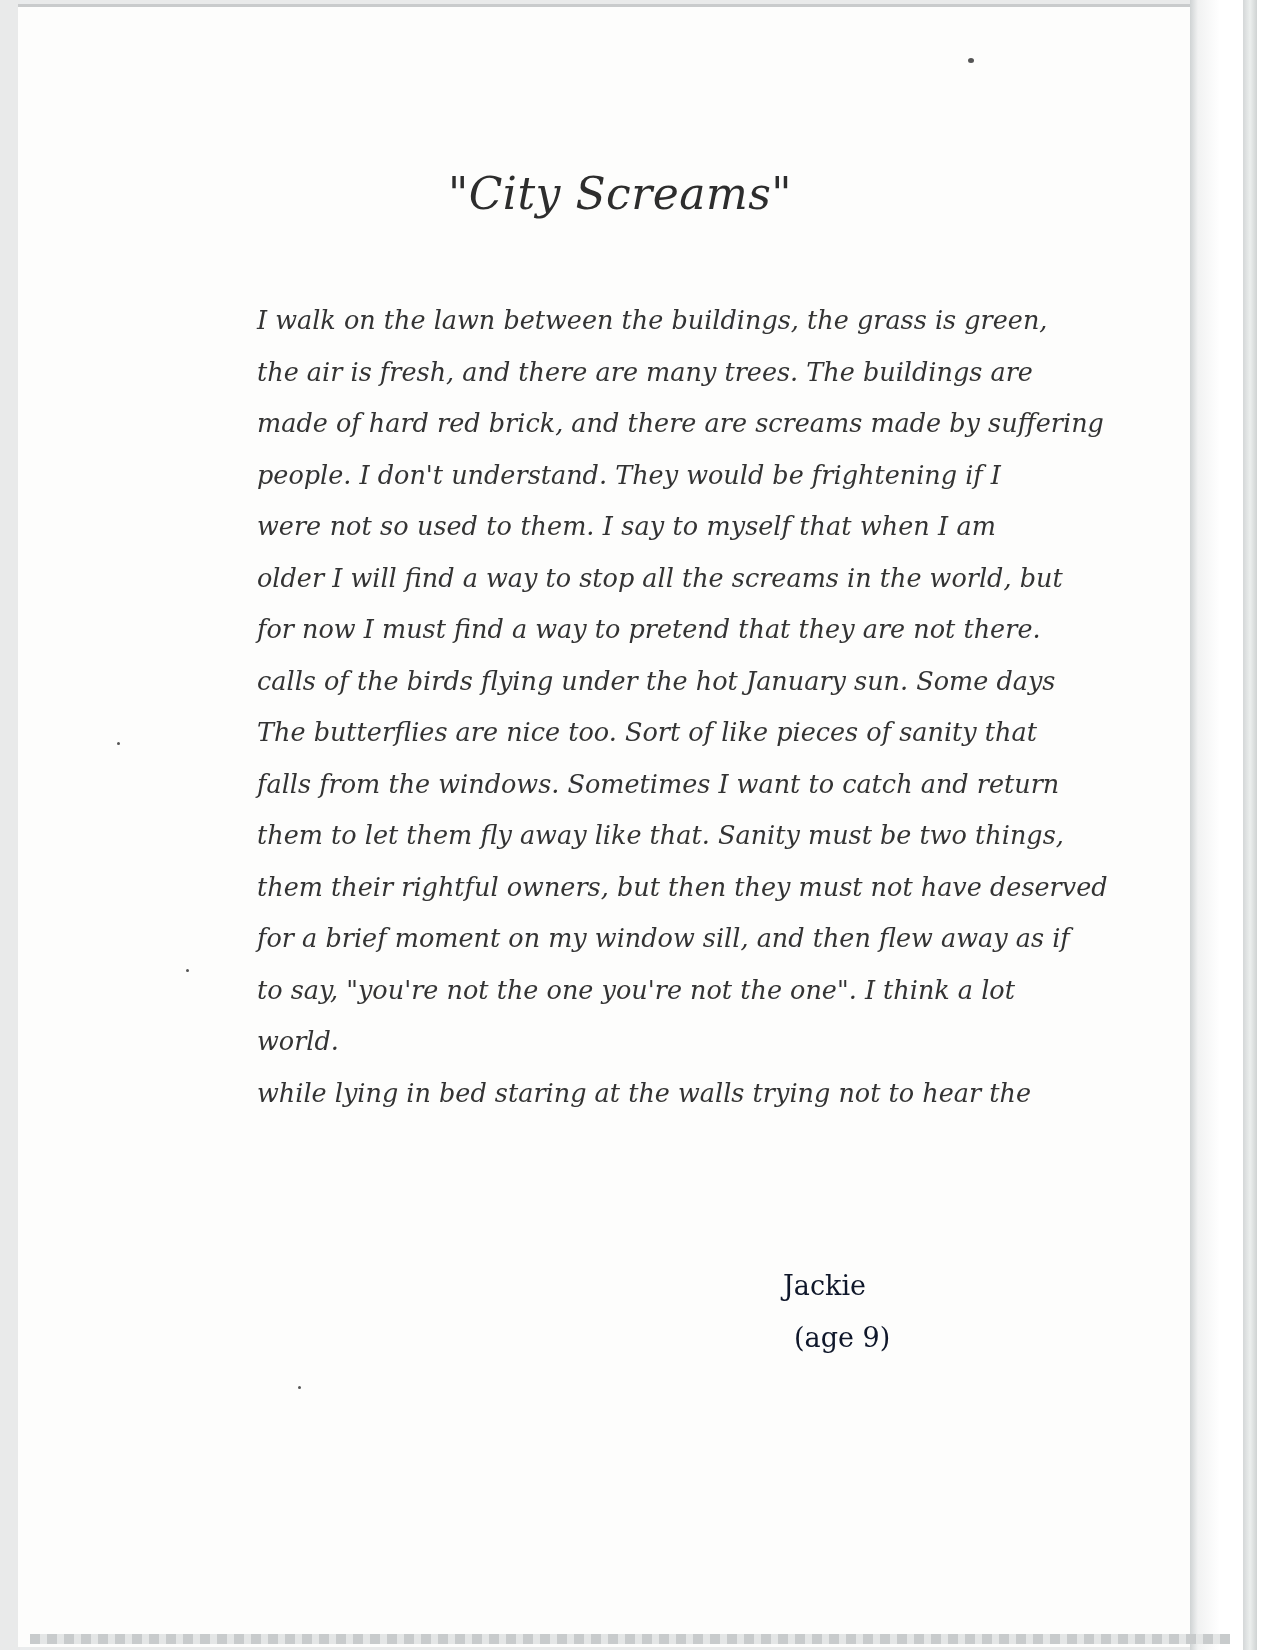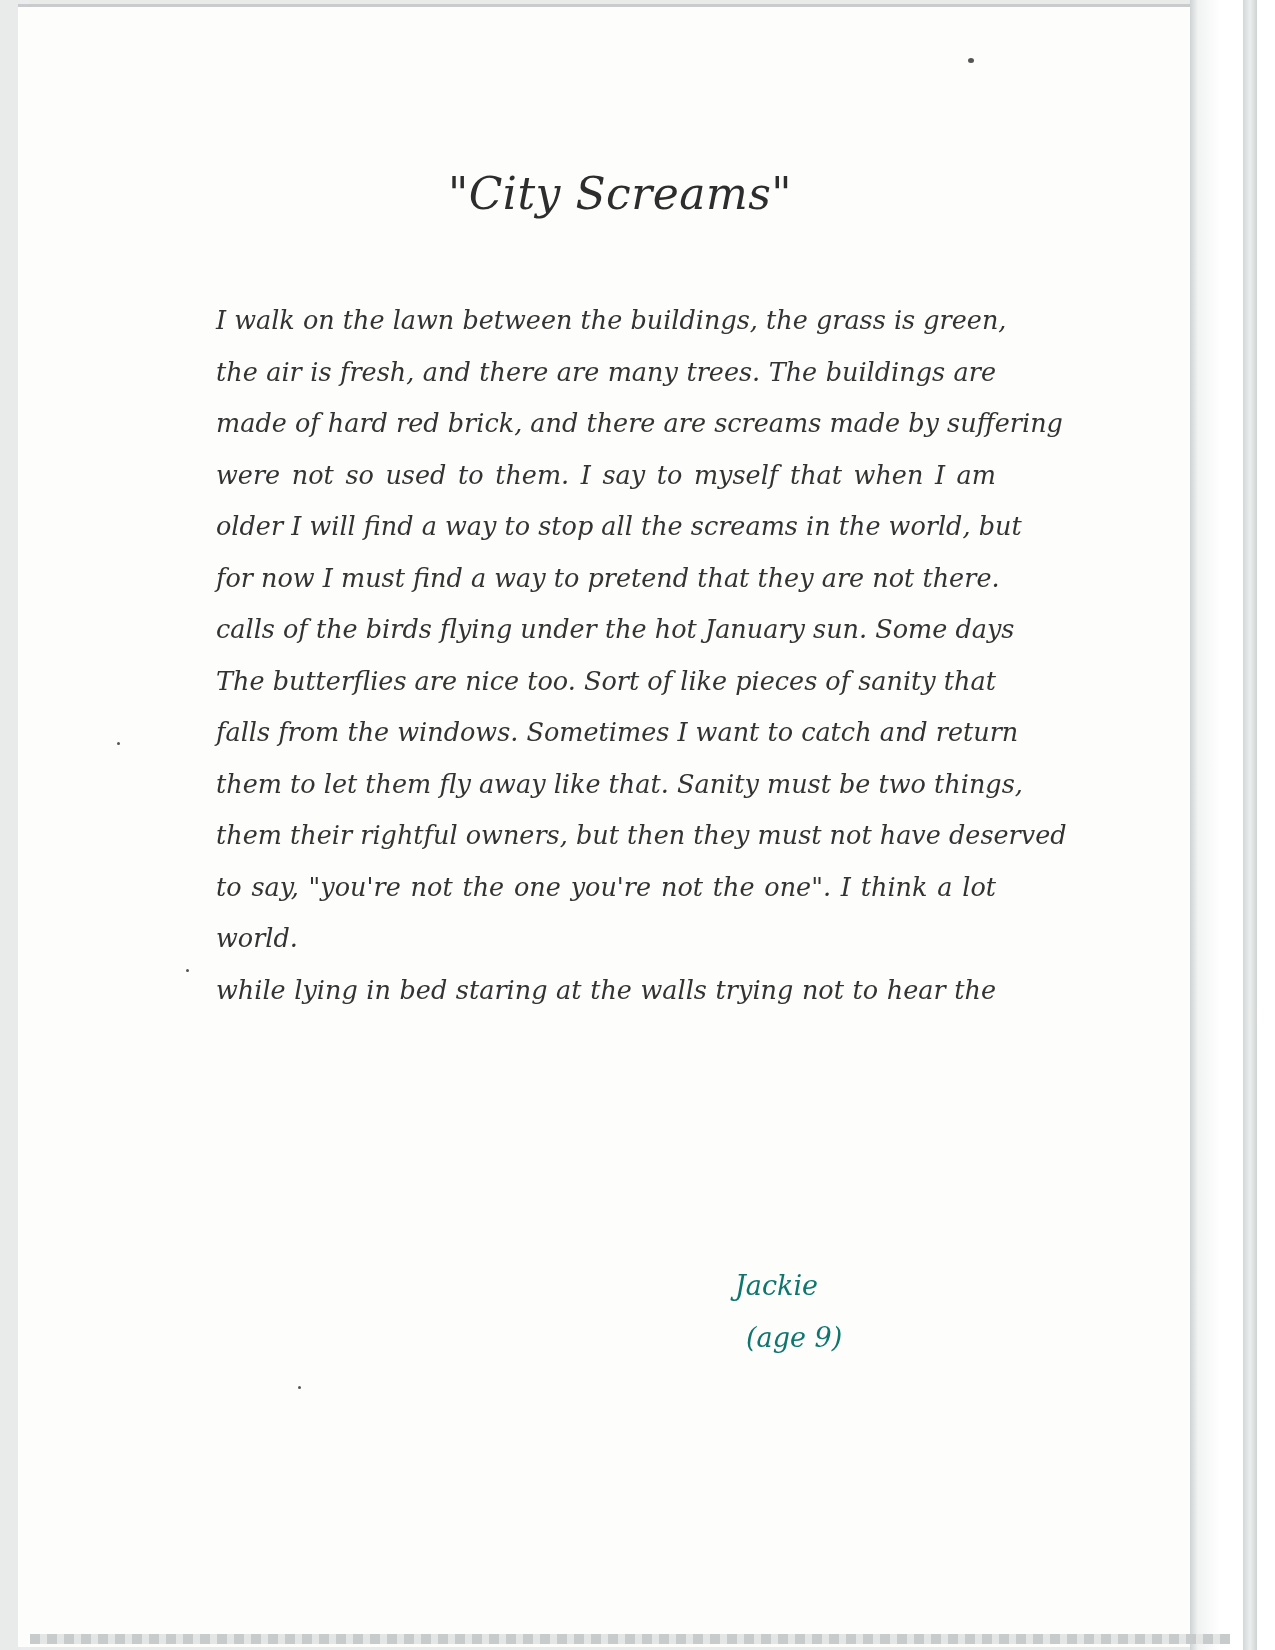--- a/index.html
+++ b/index.html
@@ -37,52 +37,54 @@
     font-family: "DejaVu Serif", serif; font-style: italic;
     font-size: 44px; color: #2d2d2d; letter-spacing: 0.5px;
   }
   .poem {
     position: absolute; left: 216px; top: 295px; width: 780px;
     font-family: "DejaVu Serif", serif; font-style: italic;
     font-size: 25.5px; line-height: 51.5px; color: #333;
   }
   .line {
     display: block; white-space: nowrap;
-    text-align: justify; text-align-last: justify;
+    text-align: justify; text-align-last: justify; margin-left: 41px;
   }
   .line.last { text-align-last: left; }
   .sig {
-    position: absolute; font-family: "DejaVu Serif", serif; font-style: italic;
-    font-size: 27px; color: #0f766e;
+    position: absolute; font-family: "DejaVu Serif", serif; 
+    font-size: 27px; color: #0f172a; margin-left: 48px;
   }
   .speck { position: absolute; background: #555; border-radius: 50%; }
 </style>
 </head>
 <body>
 
 <div class="left-edge"></div>
 <div class="sheet"></div>
 <div class="right-edge"></div>
 <div class="right-strip"></div>
 <div class="bottom-edge"></div>
 
 <div class="title">"City Screams"</div>
 
 <div class="poem">
   <span class="line">I walk on the lawn between the buildings, the grass is green,</span>
   <span class="line">the air is fresh, and there are many trees. The buildings are</span>
   <span class="line">made of hard red brick, and there are screams made by suffering</span>
+  <span class="line">people. I don't understand. They would be frightening if I</span>
   <span class="line">were not so used to them. I say to myself that when I am</span>
   <span class="line">older I will find a way to stop all the screams in the world, but</span>
   <span class="line">for now I must find a way to pretend that they are not there.</span>
   <span class="line">calls of the birds flying under the hot January sun. Some days</span>
   <span class="line">The butterflies are nice too. Sort of like pieces of sanity that</span>
   <span class="line">falls from the windows. Sometimes I want to catch and return</span>
   <span class="line">them to let them fly away like that. Sanity must be two things,</span>
   <span class="line">them their rightful owners, but then they must not have deserved</span>
+  <span class="line">for a brief moment on my window sill, and then flew away as if</span>
   <span class="line">to say, "you're not the one you're not the one". I think a lot</span>
   <span class="line last">world.</span>
   <span class="line">while lying in bed staring at the walls trying not to hear the</span>
 </div>
 
 <div class="sig" style="left:735px; top:1270px;">Jackie</div>
 <div class="sig" style="left:746px; top:1322px;">(age 9)</div>
 
 <div class="speck" style="left:968px; top:58px; width:6px; height:5px;"></div>
 <div class="speck" style="left:117px; top:742px; width:3px; height:3px;"></div>

